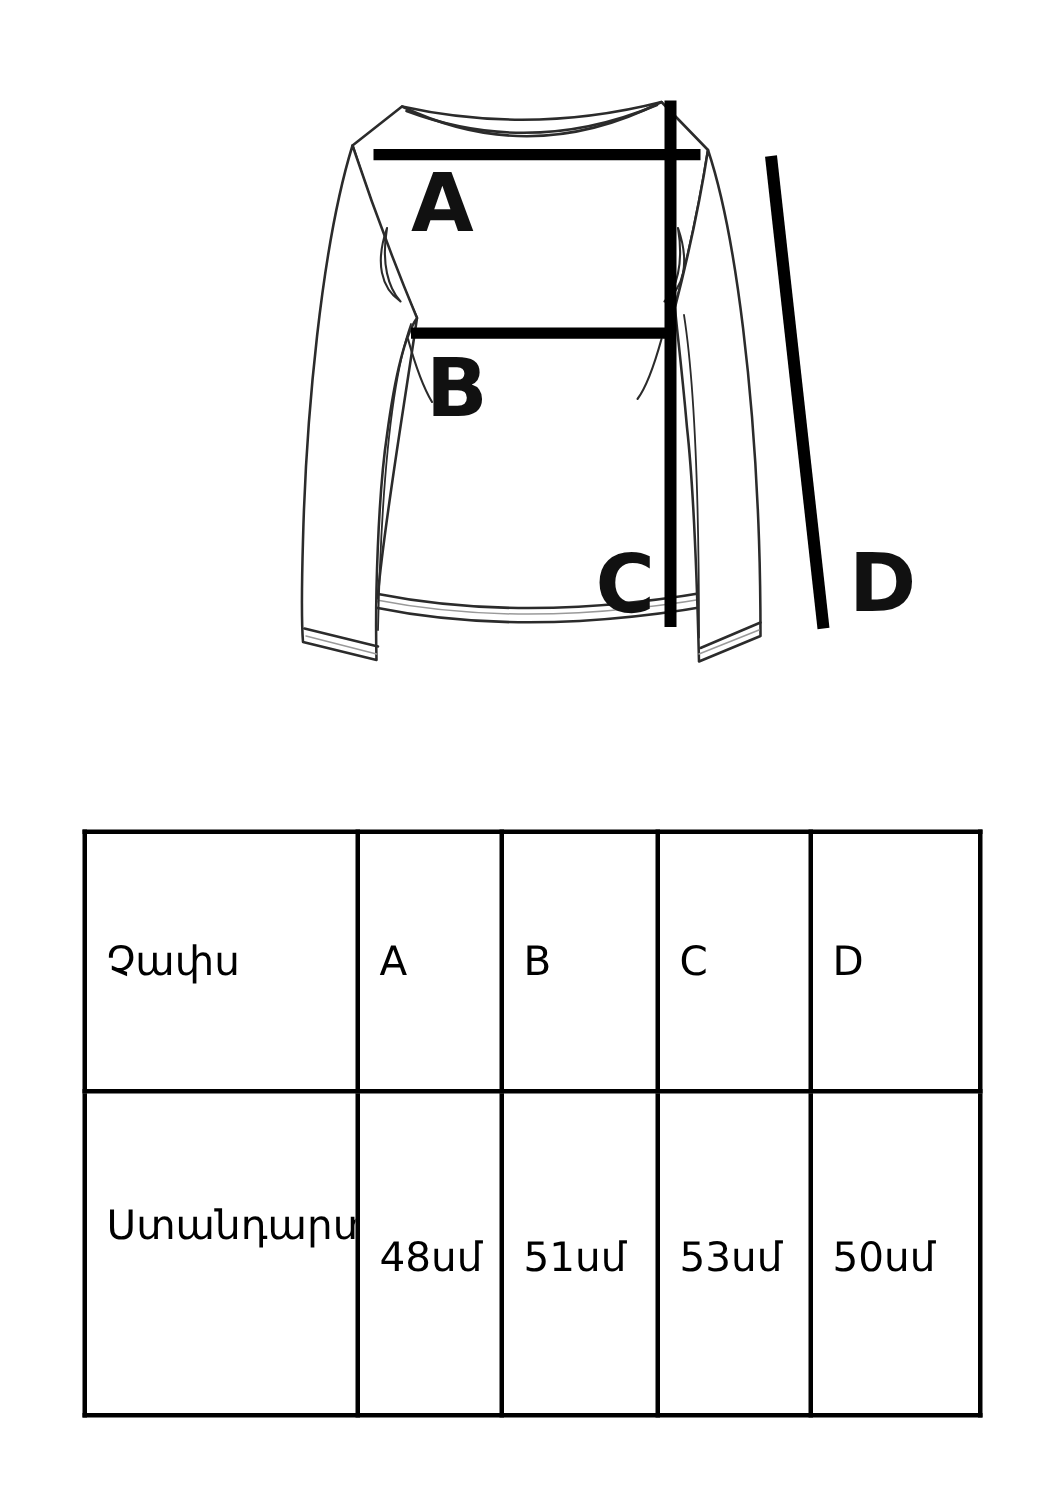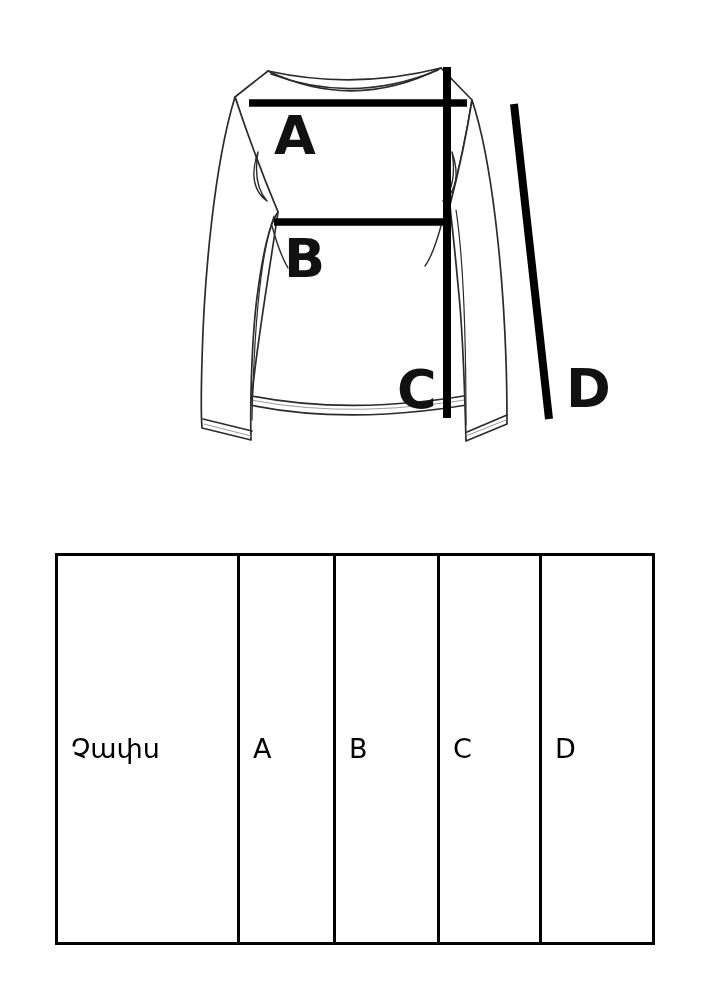--- a/index.html
+++ b/index.html
@@ -141,16 +141,33 @@
         <td>
           <span class="cell-text">B</span>
         </td>
         <td>
           <span class="cell-text">C</span>
         </td>
         <td>
           <span class="cell-text">D</span>
         </td>
       </tr>
+      <tr style="height:197px">
+        <td>
+          <span class="cell-text offset-up">Ստանդարտ</span>
+        </td>
+        <td>
+          <span class="cell-text offset-down">48սմ</span>
+        </td>
+        <td>
+          <span class="cell-text offset-down">51սմ</span>
+        </td>
+        <td>
+          <span class="cell-text offset-down">53սմ</span>
+        </td>
+        <td>
+          <span class="cell-text offset-down">50սմ</span>
+        </td>
+      </tr>
     </tbody>
   </table>
 
 </div>
 
 </body></html>

